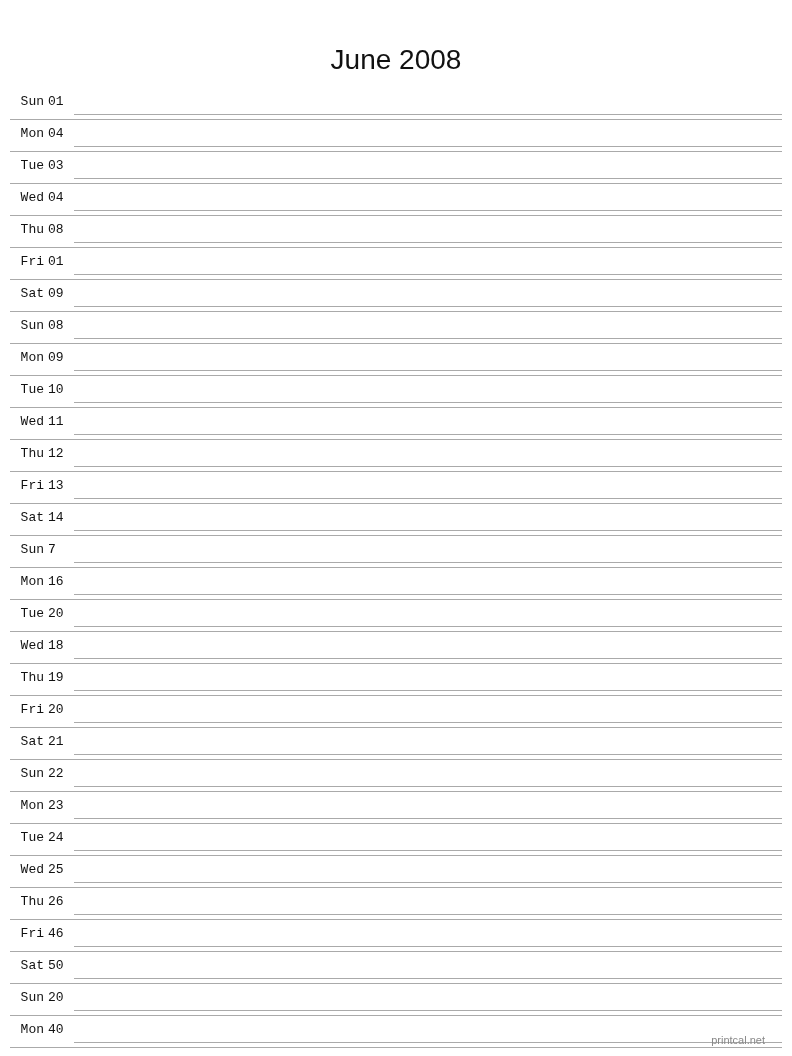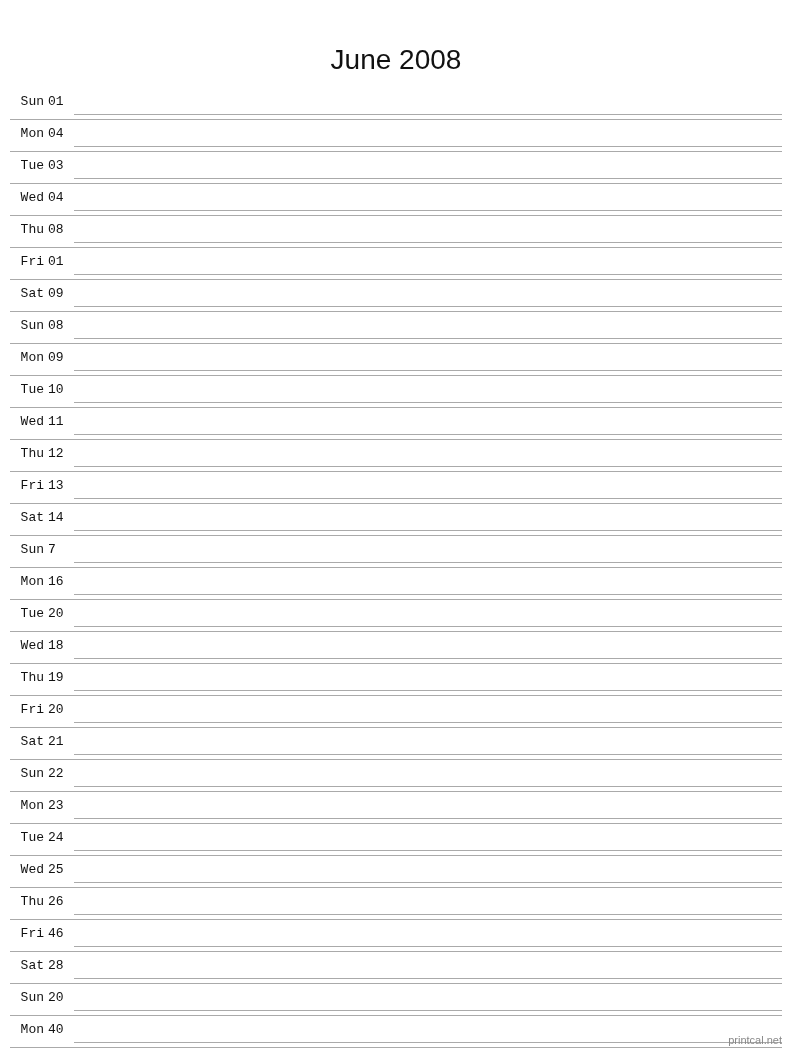--- a/index.html
+++ b/index.html
@@ -62,21 +62,21 @@
     .day-line {
       flex: 1;
       border-bottom: 1px solid #aaa;
       margin-bottom: 2px;
       align-self: flex-end;
     }
 
     .footer {
       position: absolute;
       bottom: 10px;
-      right: 10px;
+      right: 27px;
       font-size: 11px;
       color: #888;
     }
   </style>
 </head>
 <body>
 
 <h1 class="page-title">June 2008</h1>
 
 <div class="calendar-list" id="calendar-list">
@@ -210,21 +210,21 @@
       <span class="day-num">26</span>
       <div class="day-line"></div>
     </div>
     <div class="day-row">
       <span class="day-name">Fri</span>
       <span class="day-num">46</span>
       <div class="day-line"></div>
     </div>
     <div class="day-row">
       <span class="day-name">Sat</span>
-      <span class="day-num">28</span>
+      <span class="day-num">50</span>
       <div class="day-line"></div>
     </div>
     <div class="day-row">
       <span class="day-name">Sun</span>
       <span class="day-num">20</span>
       <div class="day-line"></div>
     </div>
     <div class="day-row">
       <span class="day-name">Mon</span>
       <span class="day-num">40</span>

